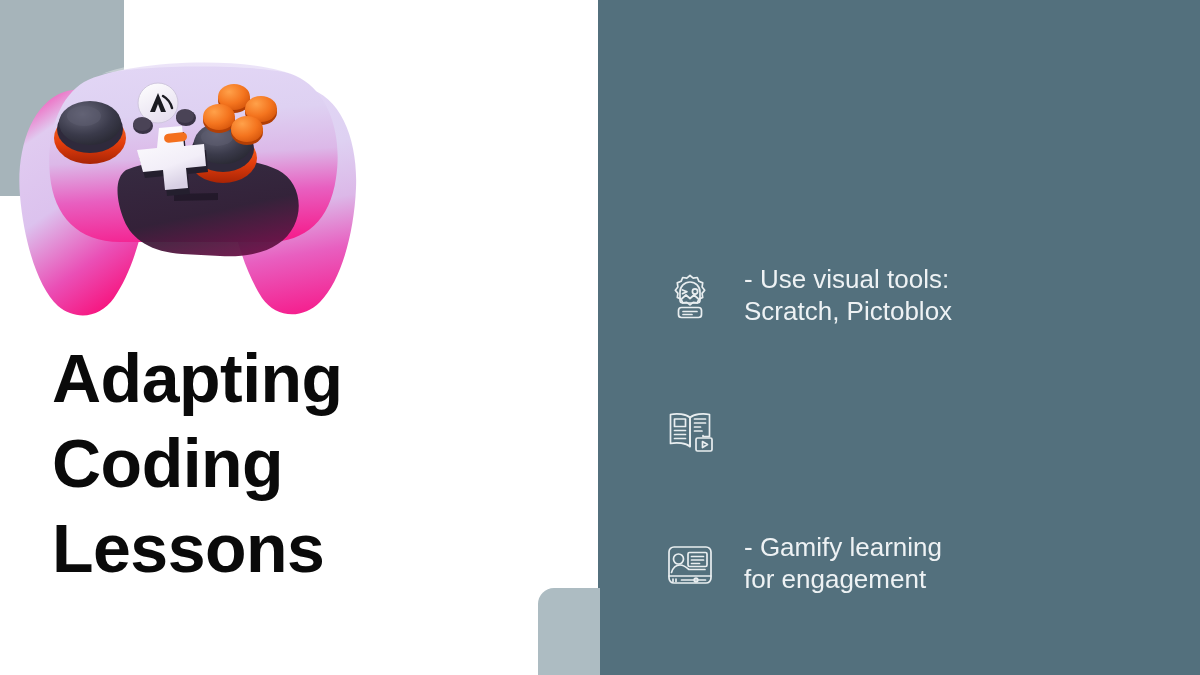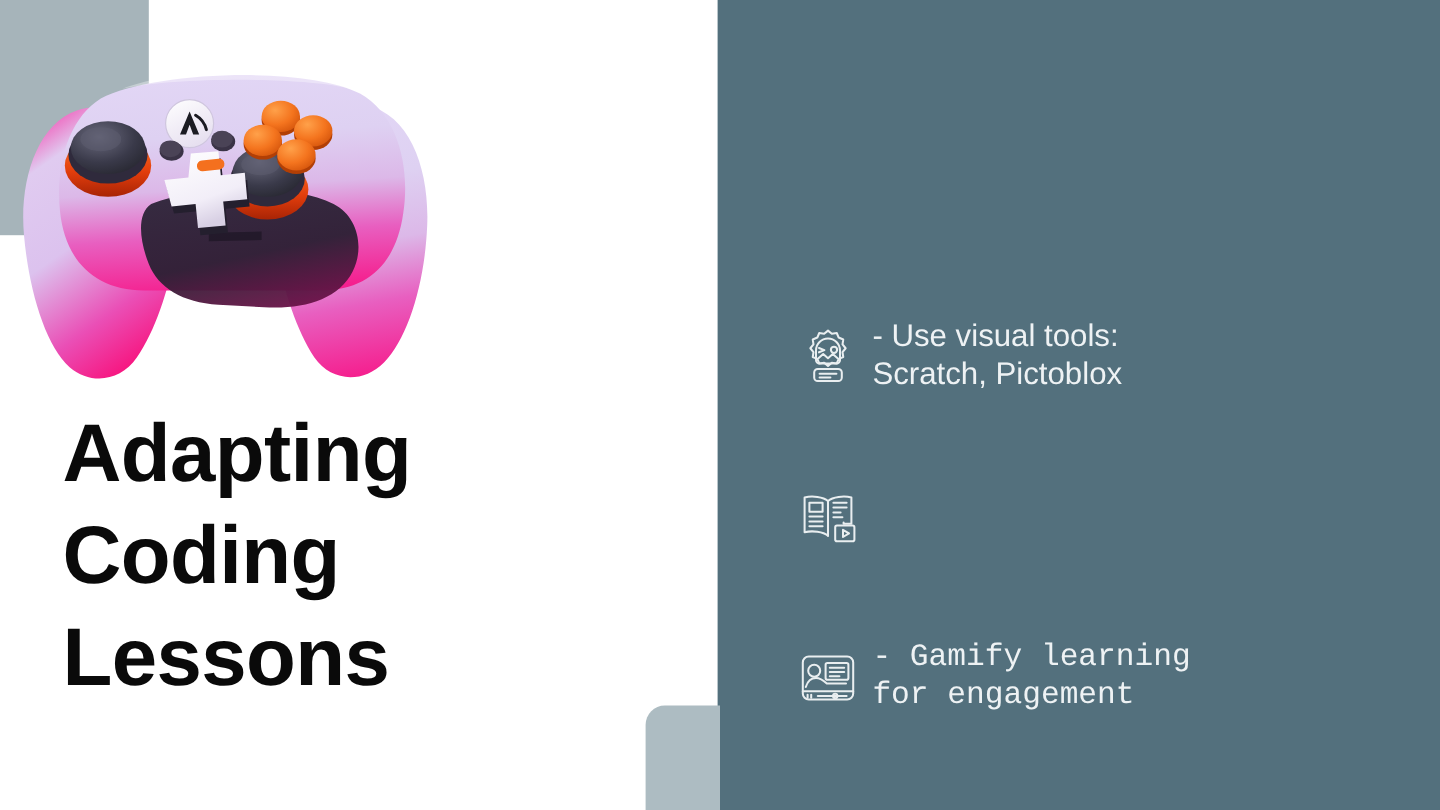--- a/index.html
+++ b/index.html
@@ -82,25 +82,25 @@
   
   .bullets {
     position: absolute;
     left: 664px;
     top: 255px;
     width: 510px;
   }
   .bullet-row {
     display: flex;
     align-items: flex-start;
-    gap: 11px;
+    gap: 28px;
     height: 94px;
     margin-bottom: 40px;
   }
-  .bullet-row:last-child { margin-bottom: 0; font-family: Liberation Mono, monospace; }
+  .bullet-row:last-child { margin-bottom: 0; }
   .bullet-icon {
     flex: 0 0 auto;
     width: 52px;
     height: 52px;
     margin-top: 16px;
     color: #e9eef0;
   }
   .bullet-icon svg {
     display: block;
     width: 52px;

